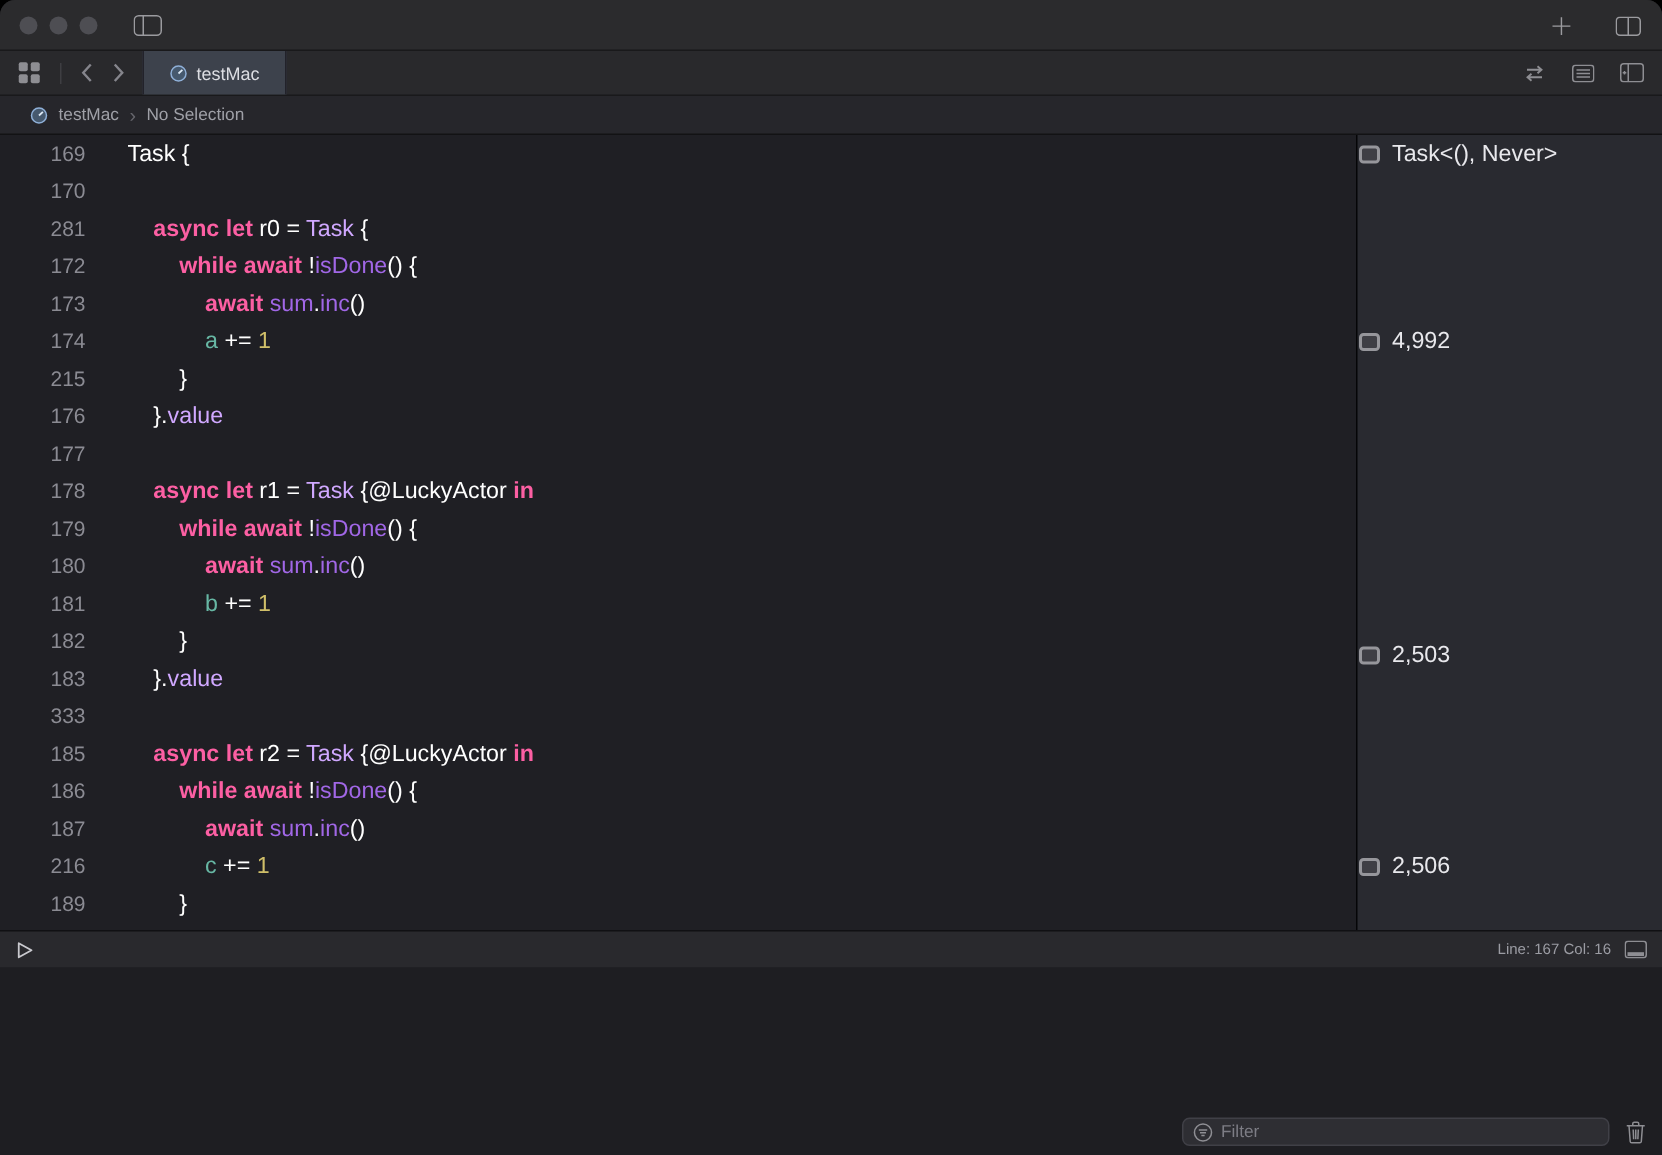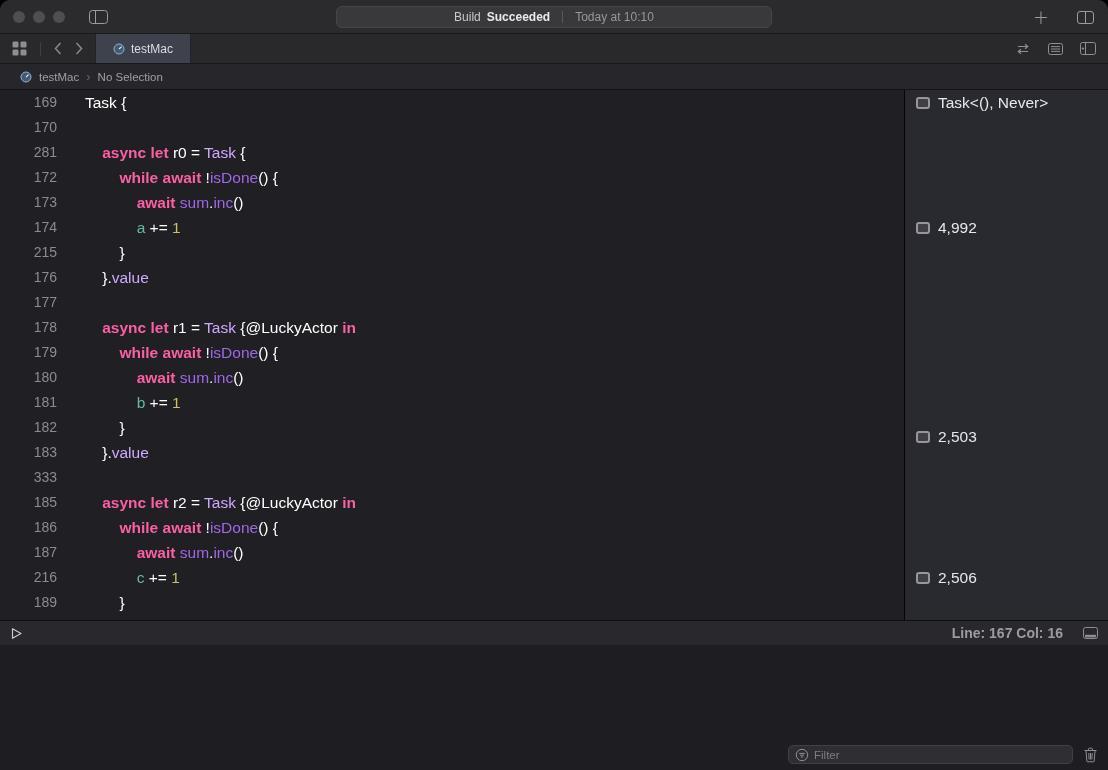--- a/index.html
+++ b/index.html
@@ -49,29 +49,29 @@
     font-size:14px; font-weight:400; }
   .codetxt{ padding-left:28px; white-space:pre; }
   .tok-p{ color:var(--pl,#ffffff); }
   .tok-k{ color:var(--kw,#fc5fa3); font-weight:700; }
   .tok-ty{ color:var(--ty,#d0a8ff);text-align:center; }
   .tok-fn{ color:var(--fn,#a167e6); }
   .tok-v{ color:var(--vr,#67b7a4); }
   .tok-n{ color:var(--nm,#d0bf69); }
   .results-panel{ position:absolute; top:0; right:0; width:204px; height:100%;
     background:#292a30; border-left:1px solid #050507; }
-  .result-row{ position:absolute; left:11px; height:25px; display:flex;
+  .result-row{ position:absolute; left:1px; height:25px; display:flex;
     align-items:center; gap:8px; }
   .result-icon{ flex:none; width:14px; height:12px; border-radius:3px;
     background:#3f3f45; border:2px solid #96969b; }
   .result-label{ color:#e8e8ec; font-size:15.5px; white-space:nowrap; }
   
   .debugbar{ height:25px; background:#29292d; border-top:1px solid #101013;
     display:flex; align-items:center; padding:0 10px; }
-  .linecol{ margin-left:auto; color:#9b9ca3; font-size:14px; margin-right:20px;font-weight:bold; }
+  .linecol{ margin-left:auto; color:#9b9ca3; font-size:10px; margin-right:9px; }
   
   .console{ height:125px; background:#1e1e22; display:flex; flex-direction:column; }
   .console-bottom{ margin-top:auto; display:flex; align-items:center;
     justify-content:flex-end; gap:10px; padding:6px 10px; }
   .filter-field{ width:285px; height:19px; background:#2e2e33; border:1px solid #404047;
     border-radius:5px; display:flex; align-items:center; gap:5px; padding:0 6px; }
   .filter-field input{ flex:1; background:transparent; border:none; outline:none;
     color:#dddde2; font-size:11.5px; font-family:"Liberation Sans",sans-serif; }
   .filter-field input::placeholder{ color:#7d7d85; }
   .icon{ display:inline-flex; align-items:center; justify-content:center; }
@@ -87,26 +87,20 @@
       <span class="light"></span>
       <span class="light"></span>
       <span class="light"></span>
     </div>
     <span class="sidebar-toggle icon">
       <svg width="19" height="14" viewBox="0 0 19 14">
         <rect x="0.5" y="0.5" width="18" height="13" rx="3" fill="none" stroke="#9b9b9f"></rect>
         <line x1="6.5" y1="0.5" x2="6.5" y2="13.5" stroke="#9b9b9f"></line>
       </svg>
     </span>
-    <div class="status-pill">
-      <span>Build</span>
-      <span class="bold">Succeeded</span>
-      <span class="pill-div"></span>
-      <span class="time">Today at 10:10</span>
-    </div>
     <div class="title-right">
       <span class="plus-glyph icon">+</span>
       <span class="icon">
         <svg width="17" height="13" viewBox="0 0 17 13">
           <rect x="0.5" y="0.5" width="16" height="12" rx="2.5" fill="none" stroke="#9b9b9f"></rect>
           <line x1="8.5" y1="0.5" x2="8.5" y2="12.5" stroke="#9b9b9f"></line>
         </svg>
       </span>
     </div>
   </div>

